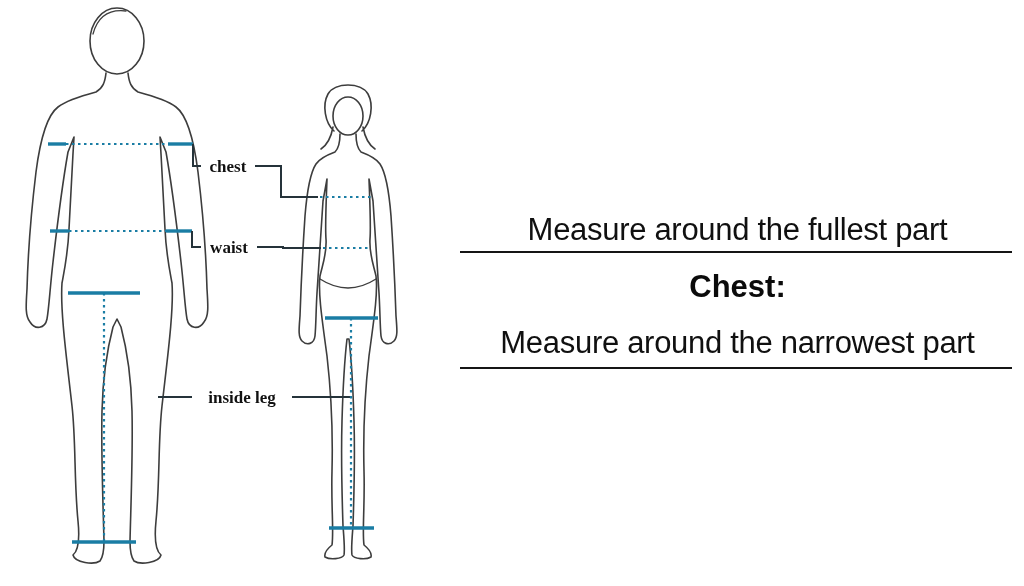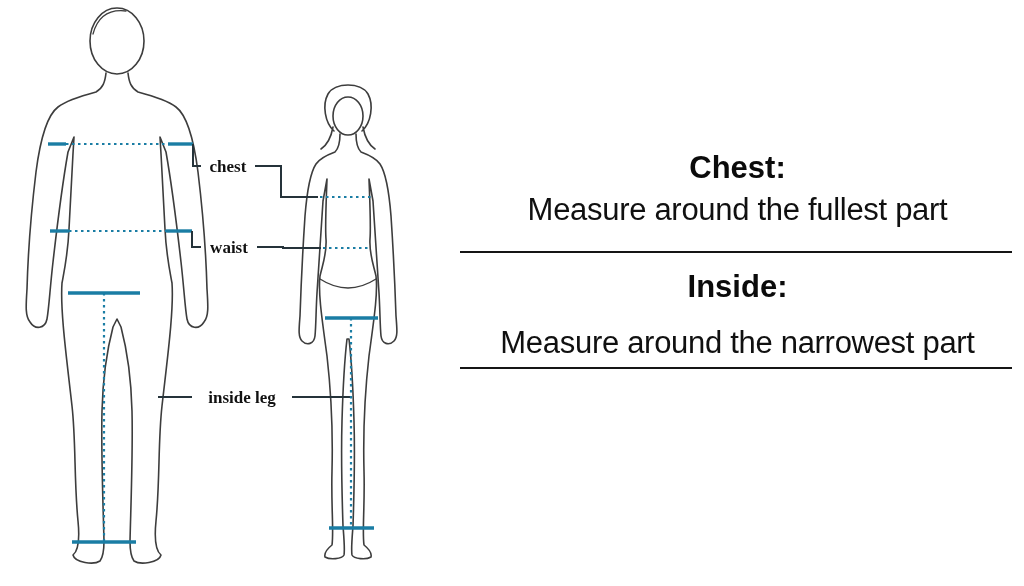--- a/index.html
+++ b/index.html
@@ -35,28 +35,29 @@
   .sec-title{
     position:absolute;left:0;width:100%;text-align:center;
     font-family:"Liberation Sans", sans-serif;
     font-weight:700;font-size:31px;line-height:38px;color:#0b0b0b;
   }
   .sec-desc{
     position:absolute;left:0;width:100%;text-align:center;
     font-family:"Liberation Sans", sans-serif;
     font-weight:400;font-size:31px;line-height:38px;color:#101010;
     letter-spacing:-0.3px;
+    margin-top:20px;
   }
   .divider{
     position:absolute;left:5px;width:552px;height:0;
     border-top:2px solid #151515;
   }
   .t1{top:149px;} .d1{top:191px;}
   .div1{top:251px;}
-  .t2{top:268px;} .d2{top:324px;}
+  .t2{top:268px;} .d2{top:304px;}
   .div2{top:367px;}
   .t3{top:385px;} .d3{top:430px;}
 </style>
 </head>
 <body>
 
 <div class="stage">
 
   <svg class="figures" viewBox="0 0 460 586" aria-hidden="true">
 
@@ -130,25 +131,24 @@
       <line class="brk" x1="158" y1="397" x2="192" y2="397"></line>
       <text class="lbl" x="242" y="403" text-anchor="middle">inside leg</text>
       <line class="brk" x1="292" y1="397" x2="350" y2="397"></line>
       <line class="cap" x1="325" y1="318" x2="378" y2="318"></line>
       <line class="dot" x1="351" y1="318" x2="351" y2="528"></line>
       <line class="cap" x1="329" y1="528" x2="374" y2="528"></line>
     </g>
   </svg>
 
   <div class="panel">
-    <div class="sec-title t1">Chest:</div>
     <div class="sec-desc d1">Measure around the fullest part</div>
 
     <div class="divider div1"></div>
 
-    <div class="sec-title t2">Inside:</div>
+    <div class="sec-title t2">Chest:</div>
     <div class="sec-desc d2">Measure around the narrowest part</div>
 
     <div class="divider div2"></div>
 
   </div>
 
 </div>
 
 </body></html>

